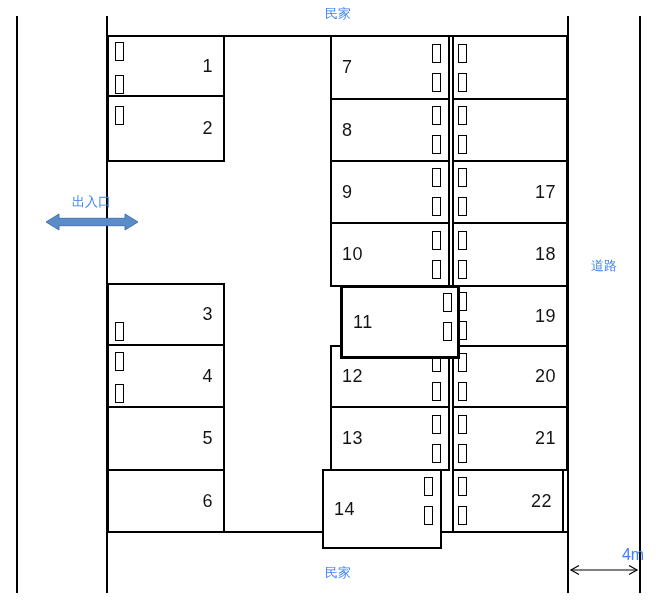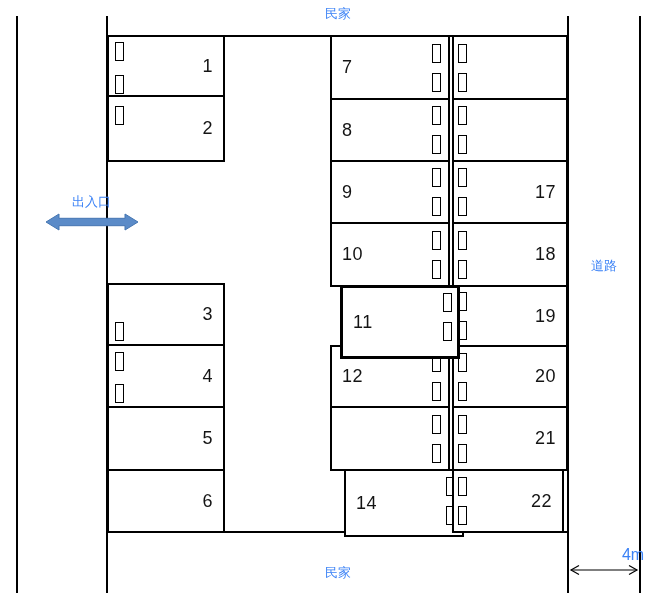--- a/index.html
+++ b/index.html
@@ -105,24 +105,25 @@
         <div class="num left">11</div>
         <div class="marker" style="left: 100px; top: 5px;"></div>
         <div class="marker" style="left: 100px; top: 34px;"></div>
       </div>
       <div class="space" style="left: 330px; top: 345px; width: 120px; height: 63px;">
         <div class="num left">12</div>
         <div class="marker" style="left: 100px; top: 6px;"></div>
         <div class="marker" style="left: 100px; top: 35px;"></div>
       </div>
       <div class="space" style="left: 330px; top: 406px; width: 120px; height: 65px;">
+        <div class="num left">13</div>
         <div class="marker" style="left: 100px; top: 7px;"></div>
         <div class="marker" style="left: 100px; top: 36px;"></div>
       </div>
-      <div class="space" style="left: 344px; top: 469px; width: 120px; height: 68px;">
+      <div class="space" style="left: 322px; top: 469px; width: 120px; height: 80px;">
         <div class="num left">14</div>
         <div class="marker" style="left: 100px; top: 6px;"></div>
         <div class="marker" style="left: 100px; top: 35px;"></div>
       </div>
       <div class="space" style="left: 452px; top: 35px; width: 116px; height: 65px;">
         <div class="marker" style="left: 4px; top: 7px;"></div>
         <div class="marker" style="left: 4px; top: 36px;"></div>
       </div>
       <div class="space" style="left: 452px; top: 98px; width: 116px; height: 64px;">
         <div class="marker" style="left: 4px; top: 6px;"></div>

